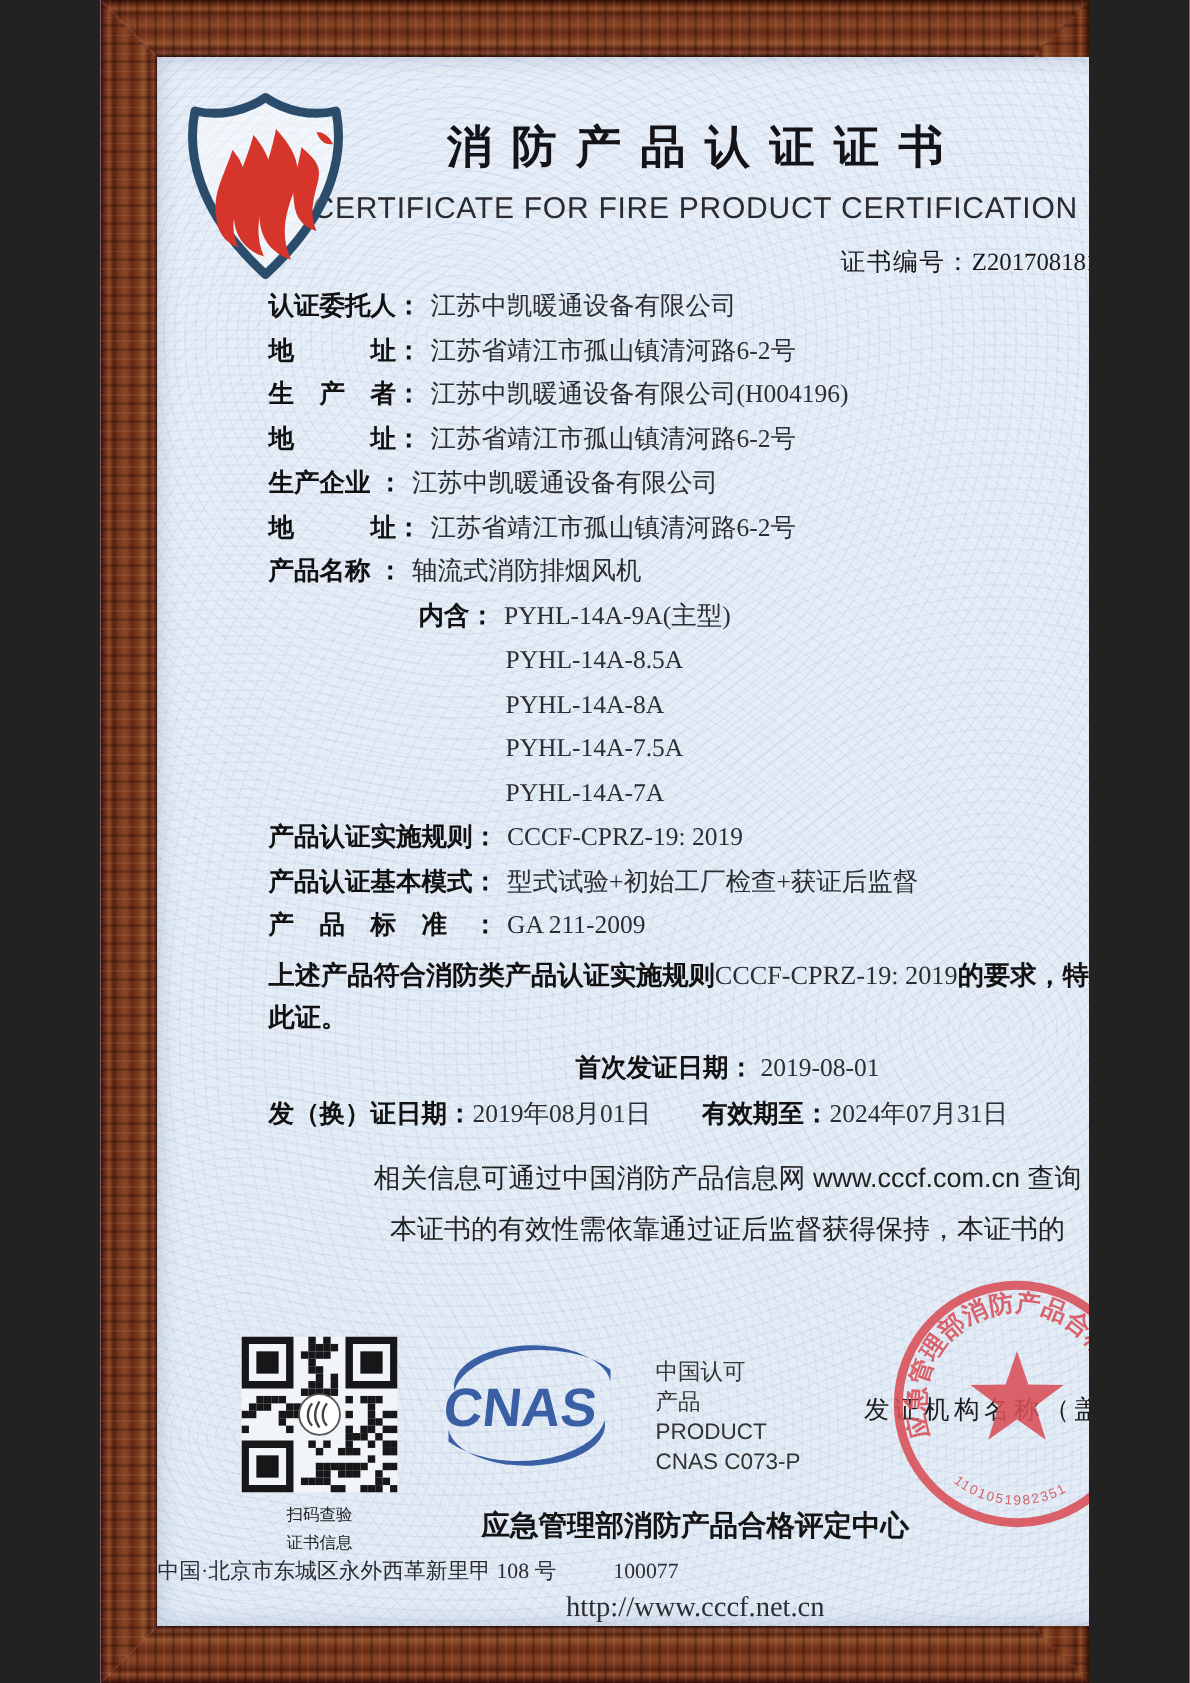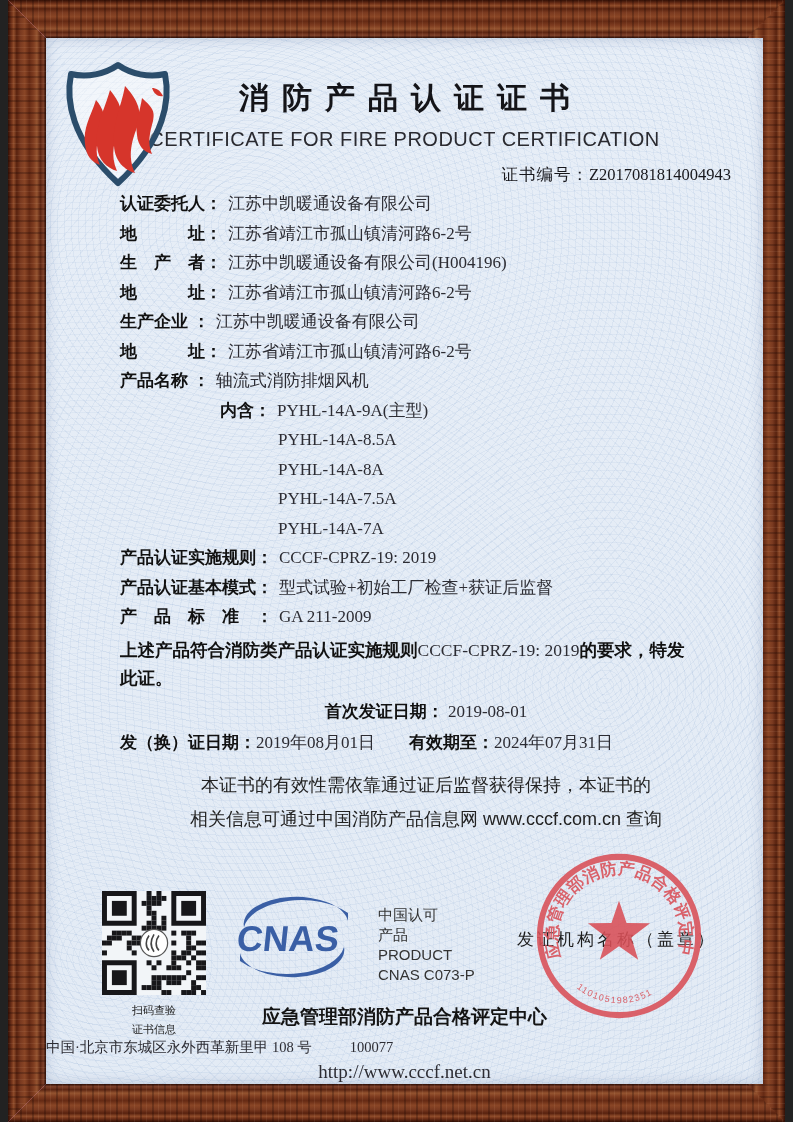--- a/index.html
+++ b/index.html
@@ -1,17 +1,17 @@
 <!DOCTYPE html>
 <html><head>
 <meta charset="utf-8">
 <style>
   * { margin:0; padding:0; box-sizing:border-box; }
   body { background:#222; font-family:"Liberation Serif", serif; }
-  .page { position:relative; width:777px; height:1122px; margin:0 auto; background:#f9a8d4; overflow:hidden; }
+  .page { position:relative; width:659px; height:1122px; margin:0 auto; background:#f9a8d4; overflow:hidden; }
 
   
   .fstrip { position:absolute; }
   .f-top, .f-bottom { left:0; width:793px; height:38px; }
   .f-left, .f-right { top:0; width:38px; height:1122px; }
   .f-top {
     top:0;
     background:
       repeating-linear-gradient(90deg, rgba(25,6,3,.25) 0 2px, rgba(0,0,0,0) 2px 6px, rgba(255,214,180,.08) 6px 7px, rgba(0,0,0,0) 7px 12px),
       linear-gradient(180deg,#331006 0%,#6e3018 9%,#8f4c2a 15%,#58220f 23%,#7a3a20 33%,#8a4626 44%,#652a14 56%,#7e3c20 67%,#955430 76%,#5c2512 85%,#7f412a 93%,#2c0d05 100%);
@@ -201,22 +201,22 @@
       <div class="first-issue">
         <span class="lbl">首次发证日期：</span>
         <span class="val2">2019-08-01</span>
       </div>
 
       <div class="issue-line">
         <span class="lbl">发（换）证日期：</span><span class="val2">2019年08月01日</span><span class="gap"></span><span class="lbl">有效期至：</span><span class="val2">2024年07月31日</span>
       </div>
 
       <div class="notes">
+        <div>相关信息可通过中国消防产品信息网 www.cccf.com.cn 查询</div>
         <div>本证书的有效性需依靠通过证后监督获得保持，本证书的</div>
-        <div>相关信息可通过中国消防产品信息网 www.cccf.com.cn 查询</div>
       </div>
     </div>
 
     <div class="qr-block">
       <svg width="104" height="104" viewBox="0 0 84 84">
         <rect x="0" y="0" width="84" height="84" fill="#f2f5f8"></rect>
         <g fill="#17171a">
           <path d="M0 0h28v28h-28z M4 4v20h20v-20z" fill-rule="evenodd"></path>
           <rect x="8" y="8" width="12" height="12"></rect>
           <path d="M56 0h28v28h-28z M60 4v20h20v-20z" fill-rule="evenodd"></path>

